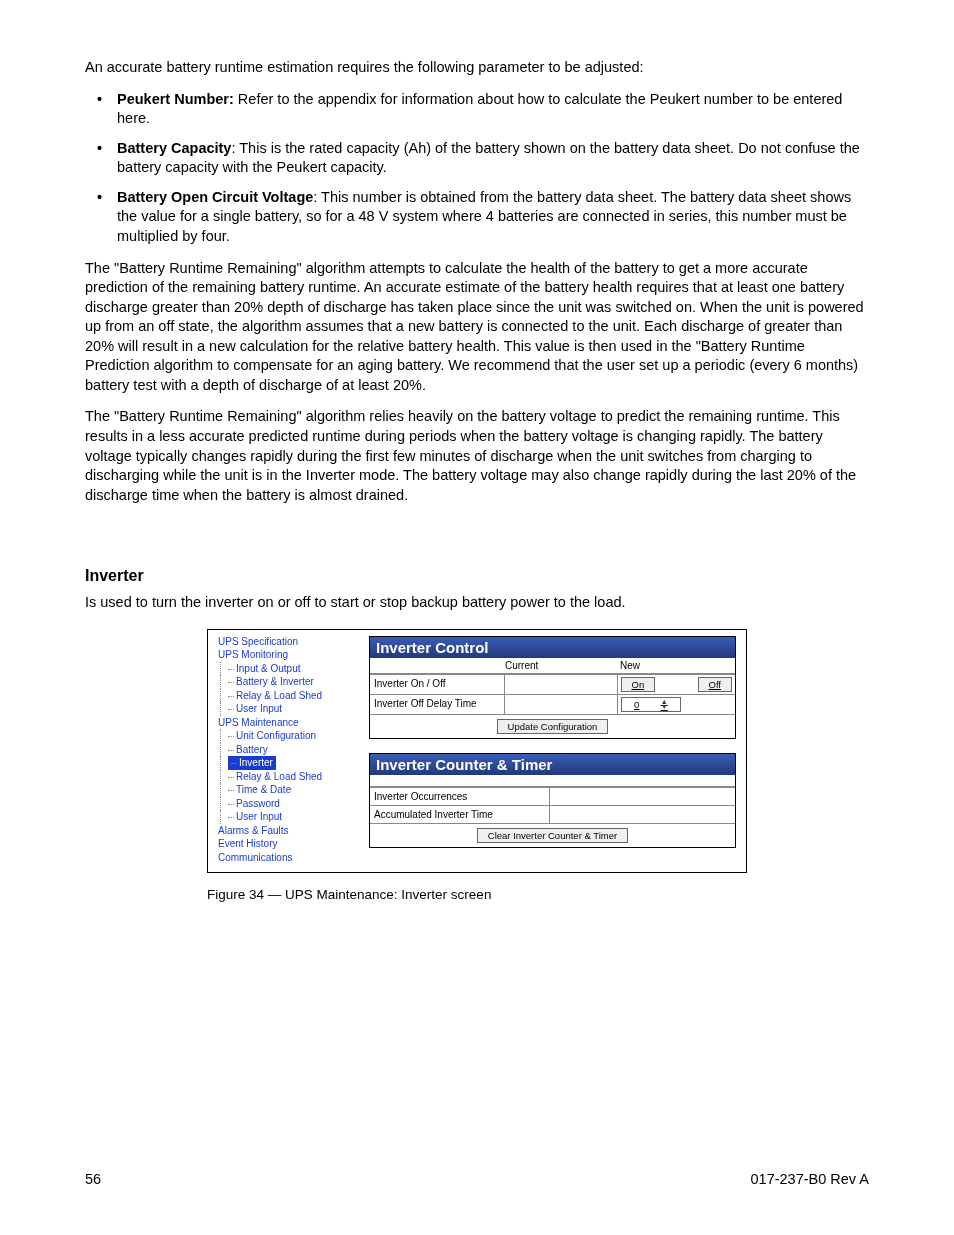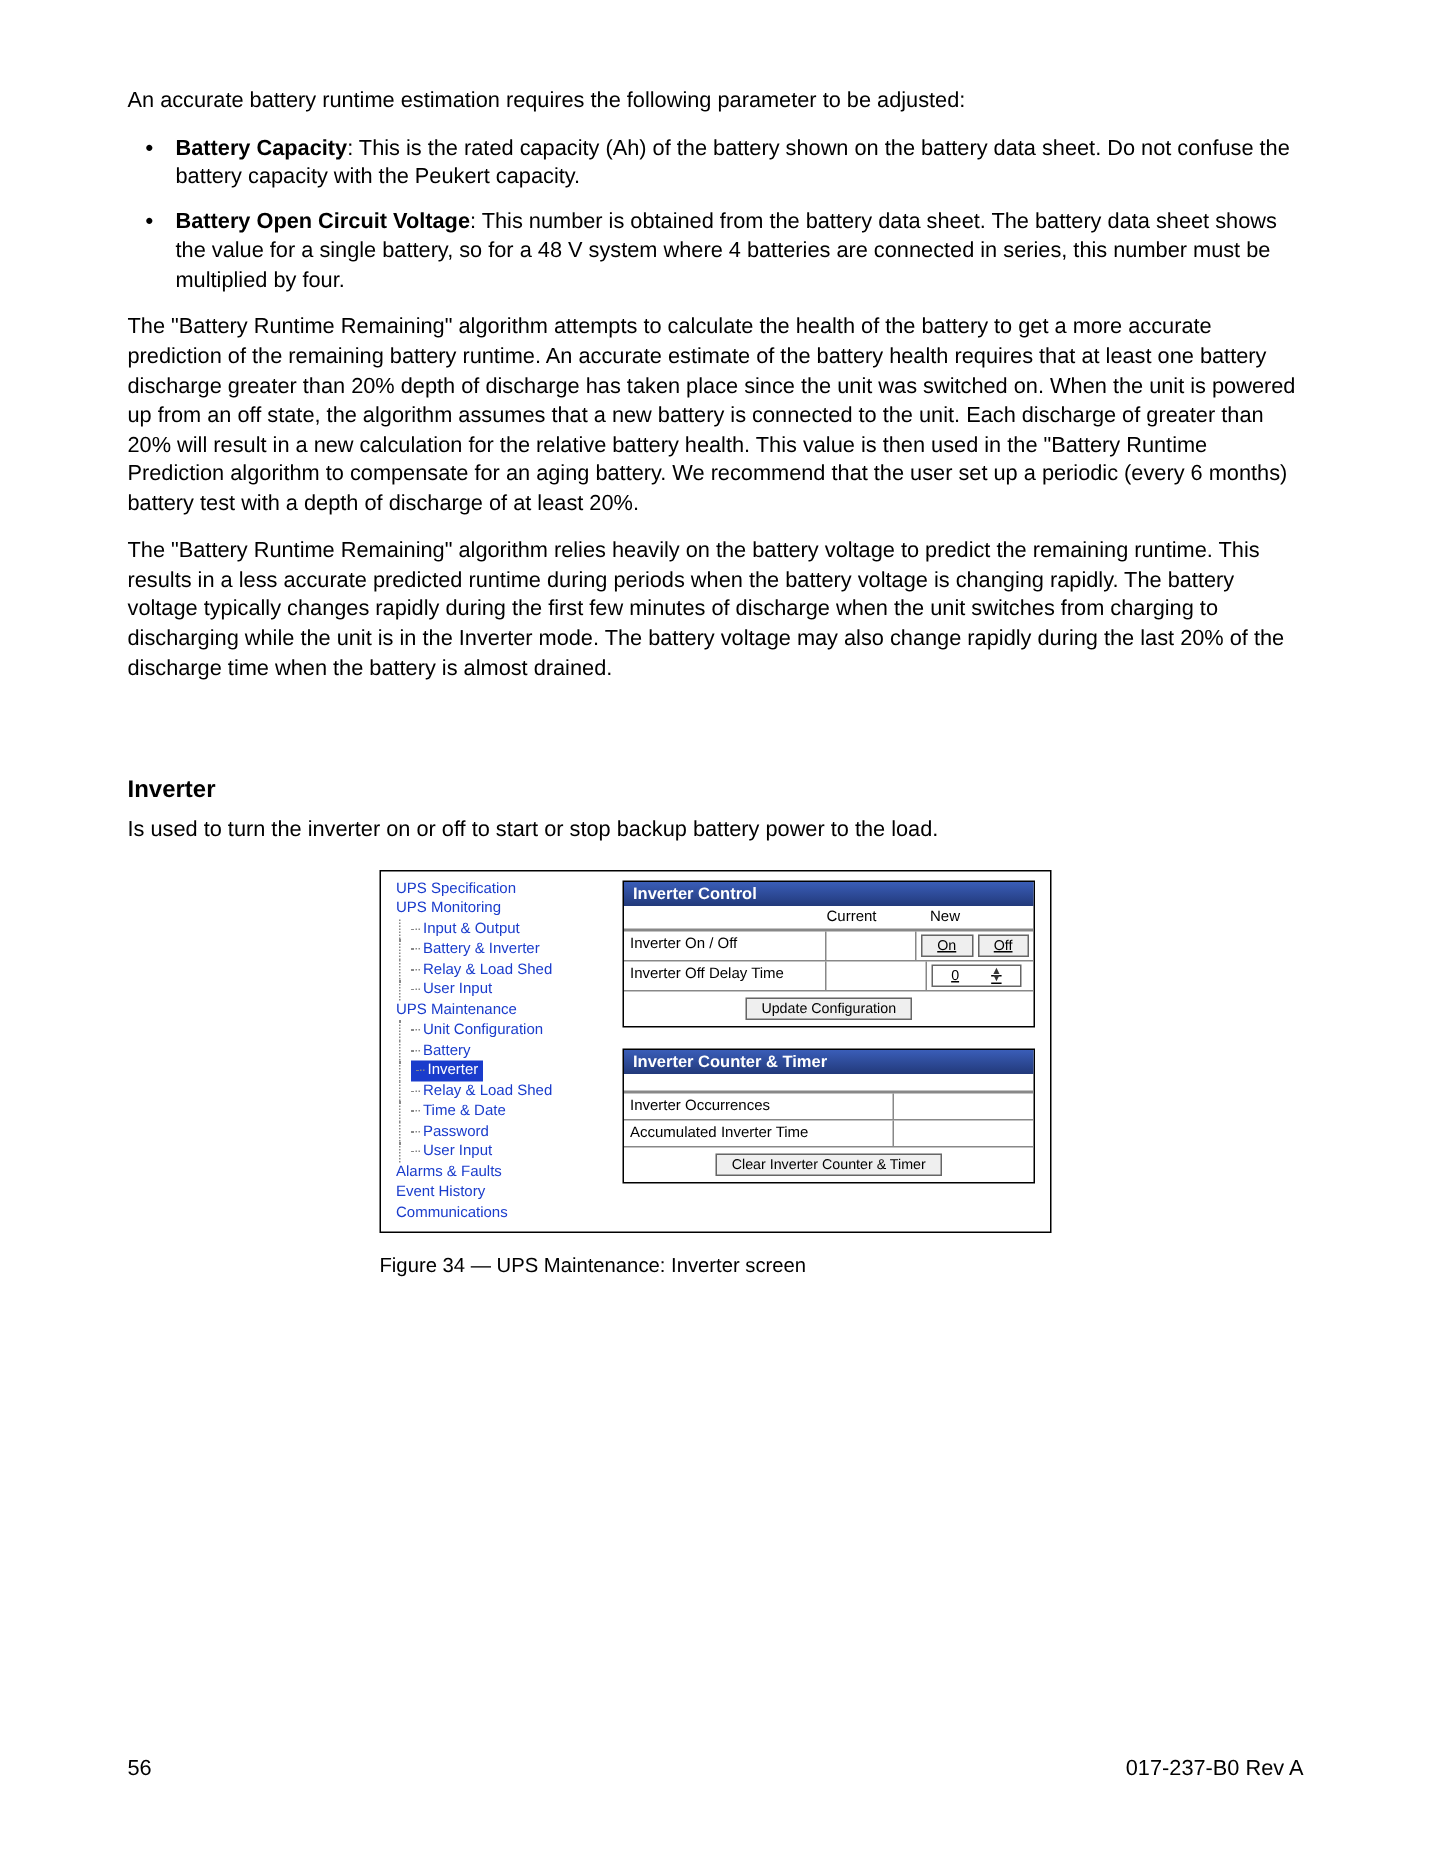--- a/index.html
+++ b/index.html
@@ -42,21 +42,21 @@
   h3.section {
     font-size: 16px;
     font-weight: bold;
     margin-top: 62px;
     margin-bottom: 8px;
   }
 
   
   .shot-wrap {
     margin: 16px auto 0 auto;
-    width: 448px;
+    width: 540px;
   }
   .shot {
     display: flex;
     border: 1px solid #000;
     background: #fff;
     font-family: Arial, Helvetica, sans-serif;
   }
   .tree {
     width: 155px;
     padding: 5px 6px 6px 10px;
@@ -91,21 +91,21 @@
     padding: 6px 10px 10px 6px;
   }
   .panel {
     border: 1px solid #000;
     margin-bottom: 14px;
     background: #fff;
   }
   .panel-hdr {
     background: linear-gradient(#3a5db8, #22397a);
     color: #fff;
-    font-size: 11px;
+    font-size: 15px;
     font-weight: bold;
     padding: 2px 6px;
   }
   .panel-body { padding: 0; font-size: 10px; }
   .colhdr {
     display: flex;
     border-bottom: 1px solid #888;
   }
   .colhdr .lbl { width: 135px; }
   .colhdr .cur, .colhdr .new {
@@ -200,20 +200,21 @@
     font-size: 14.5px;
   }
 </style>
 </head>
 <body>
 
 <div class="page">
   <p class="body-text">An accurate battery runtime estimation requires the following parameter to be adjusted:</p>
 
   <ul class="bullets">
+    <li><span class="bold">Peukert Number:</span><span> Refer to the appendix for information about how to calculate the Peukert number to be entered here.</span></li>
     <li><span class="bold">Battery Capacity</span><span>: This is the rated capacity (Ah) of the battery shown on the battery data sheet. Do not confuse the battery capacity with the Peukert capacity.</span></li>
     <li><span class="bold">Battery Open Circuit Voltage</span><span>: This number is obtained from the battery data sheet. The battery data sheet shows the value for a single battery, so for a 48 V system where 4 batteries are connected in series, this number must be multiplied by four.</span></li>
   </ul>
 
   <p class="body-text">The "Battery Runtime Remaining" algorithm attempts to calculate the health of the battery to get a more accurate prediction of the remaining battery runtime. An accurate estimate of the battery health requires that at least one battery discharge greater than 20% depth of discharge has taken place since the unit was switched on. When the unit is powered up from an off state, the algorithm assumes that a new battery is connected to the unit. Each discharge of greater than 20% will result in a new calculation for the relative battery health. This value is then used in the "Battery Runtime Prediction algorithm to compensate for an aging battery. We recommend that the user set up a periodic (every 6 months) battery test with a depth of discharge of at least 20%.</p>
   <p class="body-text">The "Battery Runtime Remaining" algorithm relies heavily on the battery voltage to predict the remaining runtime. This results in a less accurate predicted runtime during periods when the battery voltage is changing rapidly. The battery voltage typically changes rapidly during the first few minutes of discharge when the unit switches from charging to discharging while the unit is in the Inverter mode. The battery voltage may also change rapidly during the last 20% of the discharge time when the battery is almost drained.</p>
 
   <h3 class="section">Inverter</h3>
   <p class="body-text">Is used to turn the inverter on or off to start or stop backup battery power to the load.</p>
 

